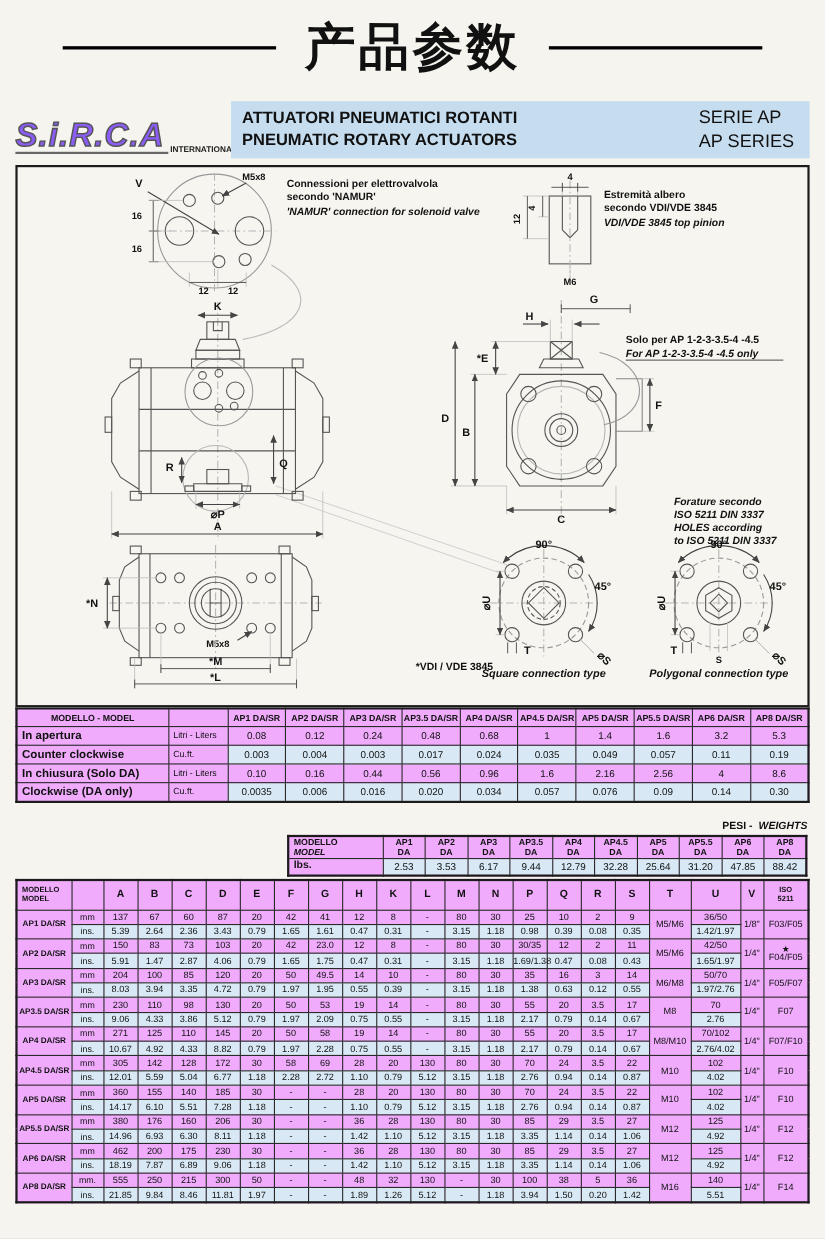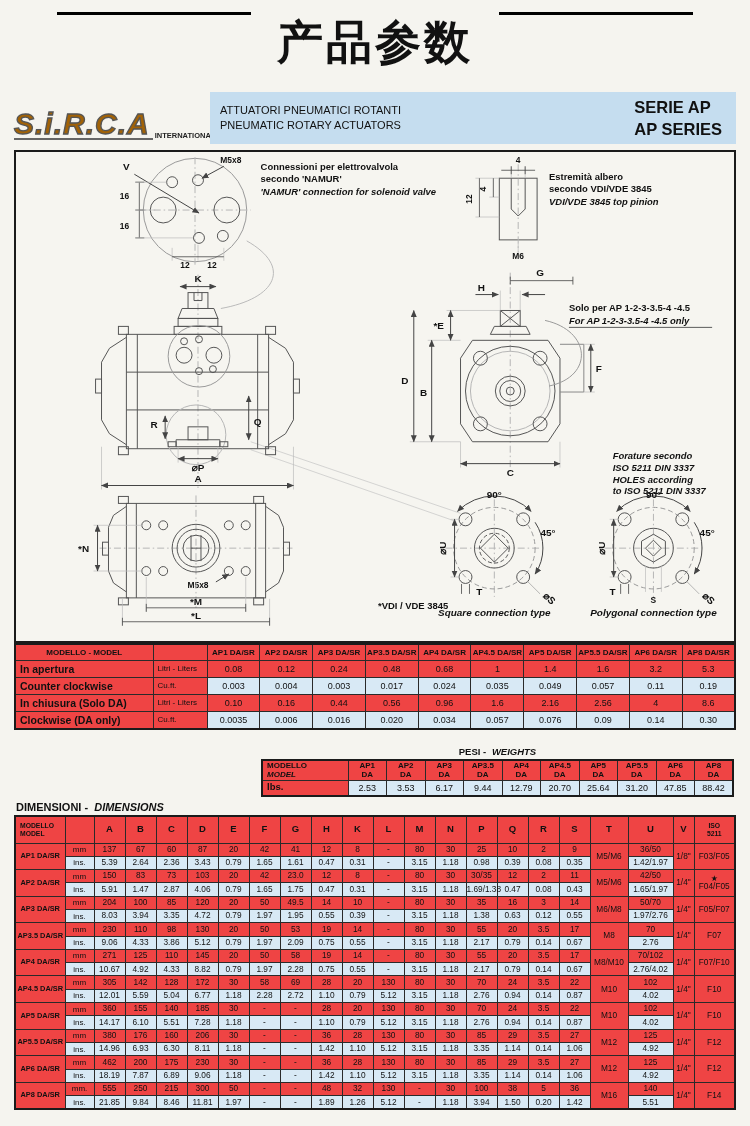--- a/index.html
+++ b/index.html
@@ -1,47 +1,47 @@
 <!DOCTYPE html>
 <html><head>
 <meta charset="utf-8">
 <style>
   html,body{margin:0;padding:0;background:#dddbd5;}
   .page{position:relative;width:750px;height:1126px;margin:0 auto;background:#f5f4ef;
         font-family:"Liberation Sans",sans-serif;color:#111;overflow:hidden;}
   
-  .title-row{display:flex;align-items:flex-start;padding:12px 57px 2px;gap:26px;}
+  .title-row{display:flex;align-items:center;padding:12px 57px 2px;gap:26px;}
   .title-row .rule{flex:1;height:3px;background:#000;}
   .cn-title{font-size:46px;font-weight:900;letter-spacing:3px;font-family:"DejaVu Sans",sans-serif;white-space:nowrap;}
   
   .header-row{display:flex;align-items:stretch;margin:16px 14px 6px;height:52px;}
   .logo-box{width:196px;display:flex;align-items:flex-end;padding-bottom:4px;}
   .logo-main{font-size:30px;font-weight:bold;font-style:italic;letter-spacing:1px;
-             color:#a16207;-webkit-text-stroke:1.3px #555;text-shadow:0 0 1px #777;
+             color:#8b5cf6;-webkit-text-stroke:1.3px #555;text-shadow:0 0 1px #777;
              border-bottom:2.5px solid #666;line-height:.95;padding-right:3px;}
   .logo-sub{font-size:7.5px;font-weight:bold;color:#222;margin-left:2px;white-space:nowrap;}
   .banner{flex:1;background:#c5ddef;display:flex;justify-content:space-between;align-items:center;padding:3px 14px 3px 10px;}
-  .banner-titles div{font-size:11px;font-weight:normal;line-height:1.35;white-space:nowrap;}
-  .banner-series div{font-size:16.5px;font-weight:bold;line-height:1.35;text-align:left;margin-left:45px;}
+  .banner-titles div{font-size:15px;font-weight:bold;line-height:1.35;white-space:nowrap;}
+  .banner-series div{font-size:16.5px;font-weight:normal;line-height:1.35;text-align:left;margin-left:45px;}
   
   .frame{margin:0 14px;border:2.5px solid #1b1b1b;height:489px;background:#f6f5f0;position:relative;}
   .frame svg{display:block;width:100%;height:100%;}
   svg text{fill:#111;stroke:none;font-family:"Liberation Sans",sans-serif;}
   .dl{font-size:10px;font-weight:bold;}
   .ds{font-size:8.5px;font-weight:bold;}
   .nt{font-size:9.5px;font-weight:bold;}
   .nti{font-size:9.5px;font-weight:bold;font-style:italic;}
   .cap{font-size:10px;font-weight:bold;font-style:italic;}
   
   .sec-title{font-size:9.5px;font-weight:bold;margin:4px 0 2px 16px;white-space:nowrap;}
   .sec-title .en{font-style:italic;margin-left:3px;}
-  .pesi-title{margin-left:261px;width:473px;text-align:center;margin-top:16px;}
+  .pesi-title{margin-left:261px;width:473px;text-align:right;margin-top:16px;}
   .dims-title{font-size:11px;margin-top:4px;}
   
-  table{border-collapse:collapse;table-layout:fixed;background:#ef4444;}
+  table{border-collapse:collapse;table-layout:fixed;background:#f0abfc;}
   th,td{border:1px solid #2a2a2a;text-align:center;padding:0;white-space:nowrap;overflow:visible;line-height:1.15;font-weight:normal;}
   .blue{background:#d8e9f5;}
   .b{font-weight:bold;}
   .bi{font-weight:bold;}
   .ta-l{text-align:left;padding-left:4px;}
   tr.group-start td, tr.group-start th{border-top:1.6px solid #1b1b1b;}
   
   .air-table{width:722px;margin:0 14px;border:2px solid #1b1b1b;font-size:9px;}
   .air-table th{font-size:8px;font-weight:bold;height:15px;}
   .air-table td{height:16px;}
@@ -494,33 +494,29 @@
             <div>DA</div>
           </th>
         </tr>
         <tr>
           <td class="row-label b ta-l">lbs.</td>
           <td class="blue">2.53</td>
           <td class="blue">3.53</td>
           <td class="blue">6.17</td>
           <td class="blue">9.44</td>
           <td class="blue">12.79</td>
-          <td class="blue">20.70</td>
+          <td class="blue">32.28</td>
           <td class="blue">25.64</td>
           <td class="blue">31.20</td>
           <td class="blue">47.85</td>
           <td class="blue">88.42</td>
         </tr>
       </tbody>
   </table>
 
-  <div class="sec-title dims-title">
-    <span>DIMENSIONI -</span>
-    <span class="en">DIMENSIONS</span>
-  </div>
   <table class="dims-table">
     <colgroup>
       <col style="width:50px">
         <col style="width:29px">
       <col>
         <col>
         <col>
         <col>
         <col>
         <col>

